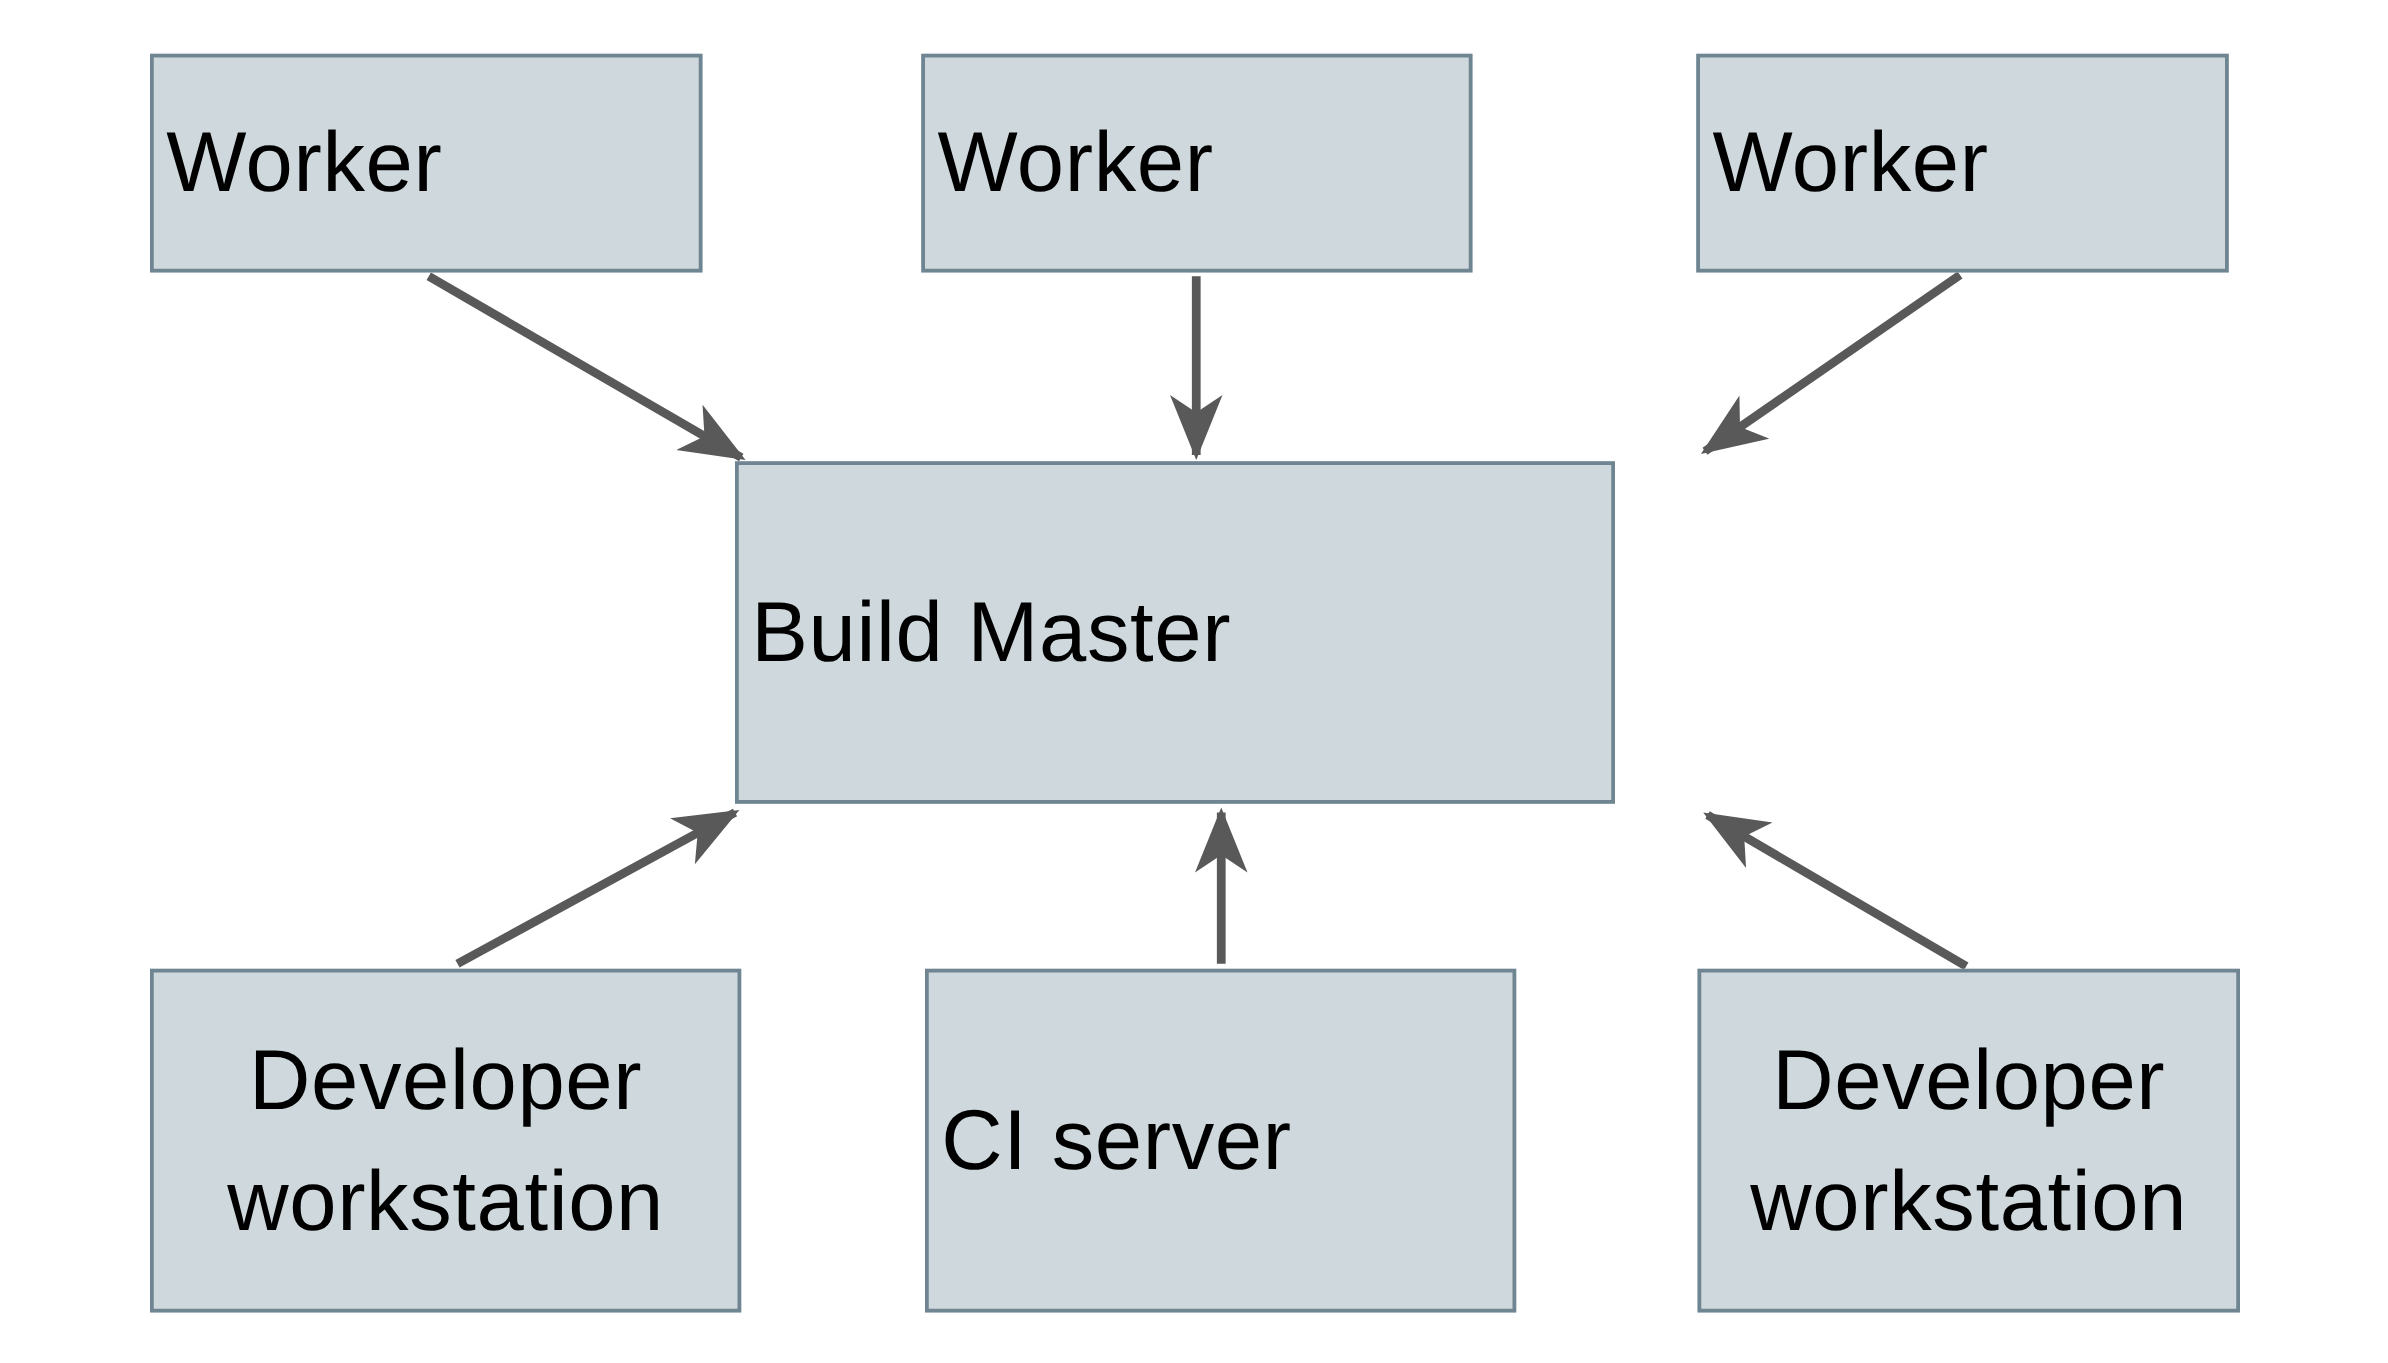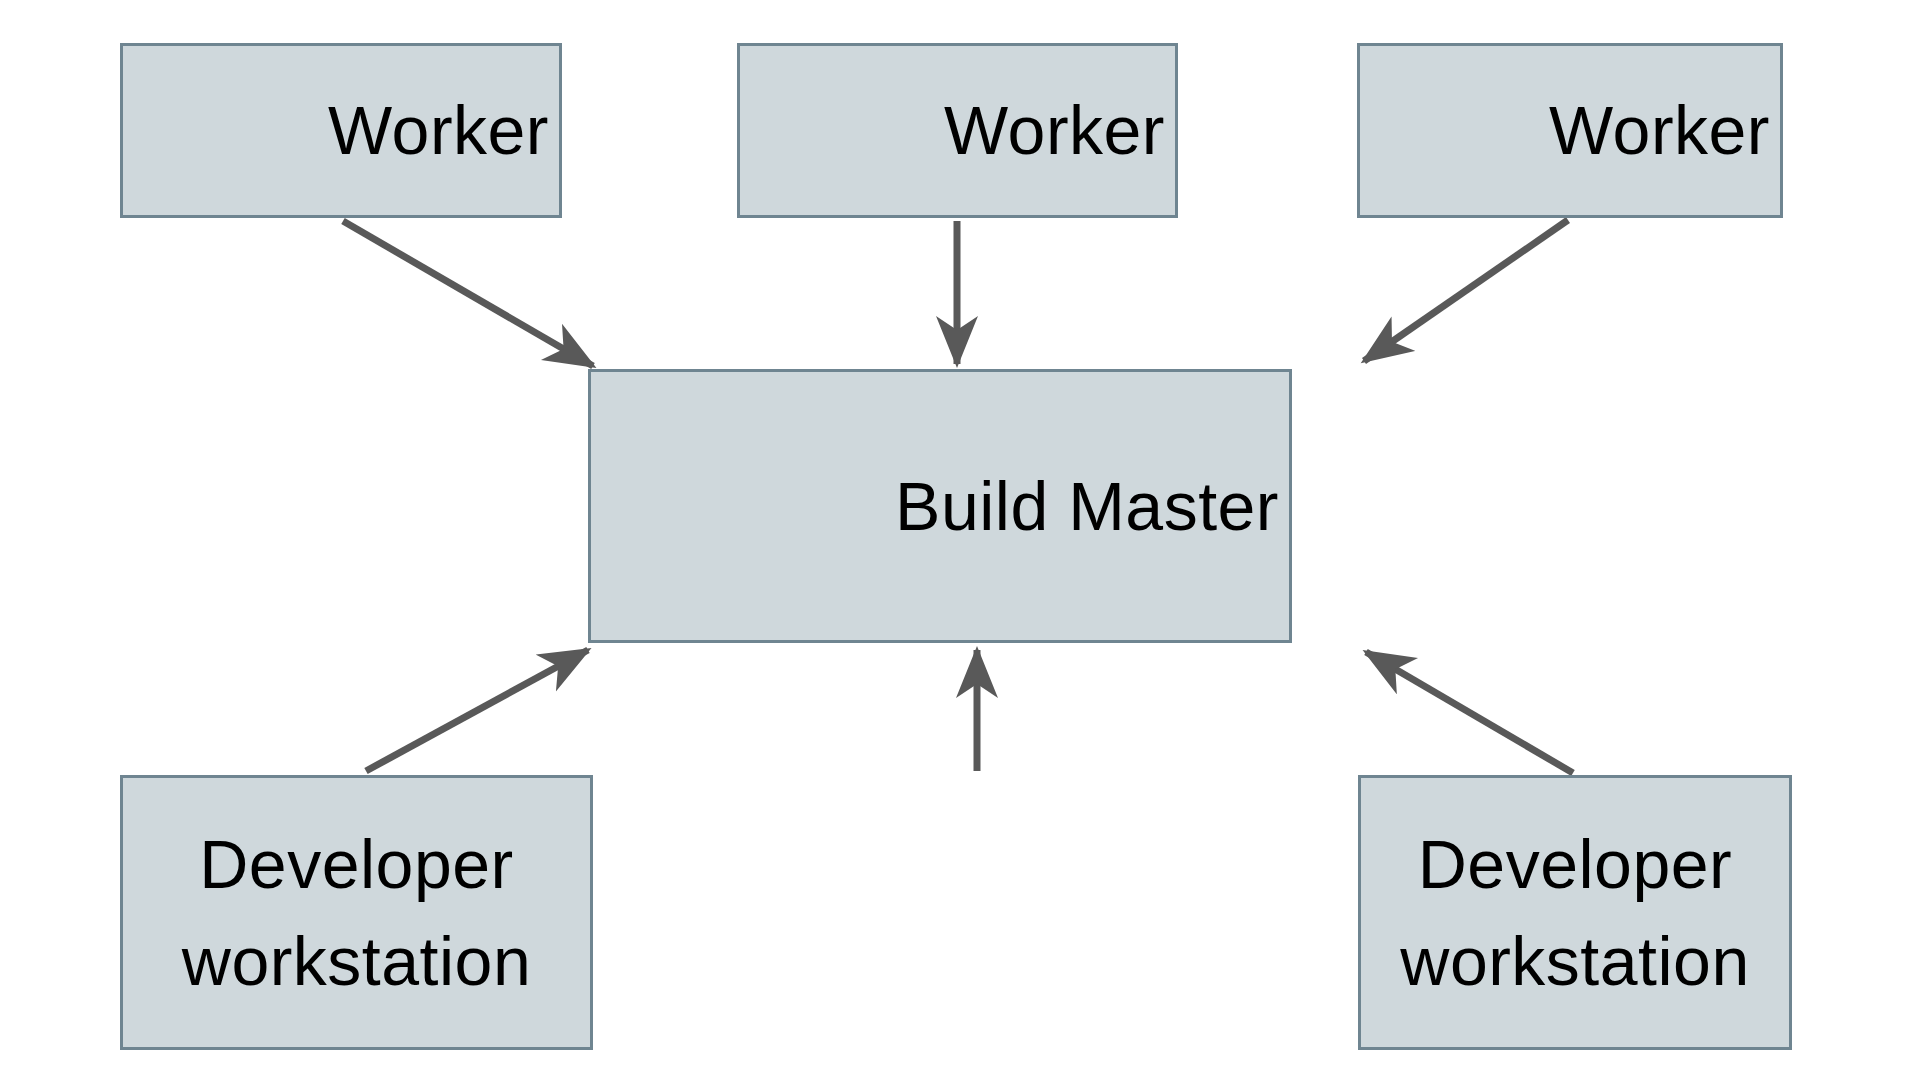--- a/index.html
+++ b/index.html
@@ -21,21 +21,21 @@
     top: 0;
     pointer-events: none;
   }
   .node {
     position: absolute;
     box-sizing: border-box;
     background: var(--box-fill, #cfd8dc);
     border: 3px solid var(--box-border, #6f8591);
     display: flex;
     align-items: center;
-    justify-content: flex-end;
+    justify-content: flex-start;
     text-align: center;
   }
   .node span {
     display: block;
     color: var(--text-color, #000000);
     font-size: 68px;
     line-height: 1.42;
     letter-spacing: 0.5px;
     padding: 0 10px;
   }
@@ -70,16 +70,19 @@
     </div>
     <div class="node" style="left: 1357px; top: 43px; width: 426px; height: 175px;">
       <span>Worker</span>
     </div>
     <div class="node" style="left: 588px; top: 369px; width: 704px; height: 274px;">
       <span>Build Master</span>
     </div>
     <div class="node" style="left: 120px; top: 775px; width: 473px; height: 275px;">
       <span>Developer workstation</span>
     </div>
+    <div class="node" style="left: 740px; top: 775px; width: 473px; height: 275px;">
+      <span>CI server</span>
+    </div>
     <div class="node" style="left: 1358px; top: 775px; width: 434px; height: 275px;">
       <span>Developer workstation</span>
     </div>
   </div>
 
 </body></html>

